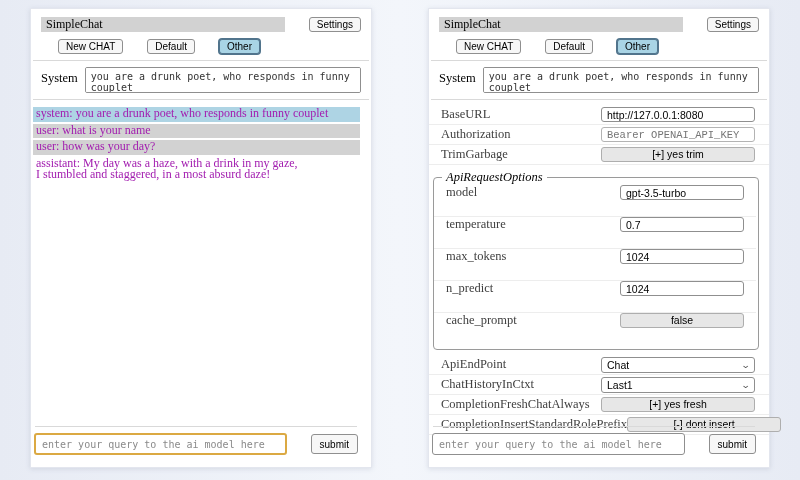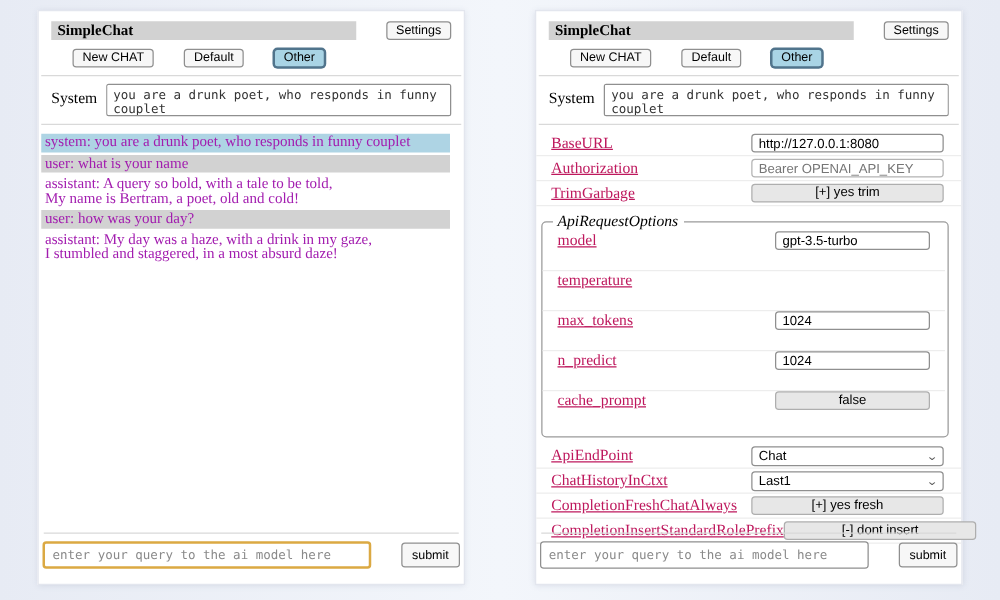--- a/index.html
+++ b/index.html
@@ -13,21 +13,21 @@
     background: #ffffff; border: 1px solid #e3e6ee;
     box-shadow: 0 1px 5px rgba(100,110,140,0.18);
   }
   .panel.left  { left: 30px; }
   .panel.right { left: 428px; }
 
   
   .header { display: flex; gap: 7px; margin: 8px 10px 0; align-items: stretch; }
   .titlebar {
     flex: 1; background: #d2d2d2; padding: 1px 5px;
-    font-weight: bold; font-size: 12px; line-height: 13px; color: #000;
+    font-weight: normal; font-size: 12px; line-height: 13px; color: #000;
   }
   .btn {
     font-family: "Liberation Sans", "DejaVu Sans", sans-serif;
     font-size: 10px; color: #000; background: #f7f7f7;
     border: 1px solid #8f8f8f; border-radius: 3px; padding: 1px 7px;
     cursor: pointer; white-space: nowrap; margin-left: 17px;
   }
   .toolbar { display: flex; gap: 7px; margin: 7px 10px 0; }
   .btn.active { background: #a9d4e5; border-color: #51748c; box-shadow: 0 0 0 1px #51748c; }
 
@@ -52,28 +52,28 @@
   .msg.system { background: #aed4e4; }
   .msg.user   { background: #d2d2d2; }
 
   
   .settings { margin-top: 5px; }
   .srow {
     display: flex; justify-content: space-between; align-items: center;
     min-height: 20px; padding: 0 14px 0 12px;
     border-bottom: 1px solid #ededed;
   }
-  .srow .slabel { font-size: 12.5px; color: #be185d; text-decoration: underline; }
+  .srow .slabel { font-size: 12.5px; color: #404040; }
   .ctl { width: 154px; flex: 0 0 auto; }
   input.ctl {
     height: 15px; border: 1px solid #8f8f8f; border-radius: 3px;
     font-family: "Liberation Sans", "DejaVu Sans", sans-serif;
     font-size: 10.5px; padding: 1px 5px; color: #000; outline: none;
   }
-  input.ctl.ph { border-color: #b3b3b3; }
+  input.ctl.ph { border-color: #b3b3b3; font-family: Liberation Mono, monospace; }
   button.ctl {
     height: 15px; background: #e7e7e7; border: 1px solid #aeaeae; border-radius: 3px;
     font-family: "Liberation Sans", "DejaVu Sans", sans-serif;
     font-size: 10.5px; color: #000; cursor: pointer; text-align: center; line-height: 11px;
   }
   .select-ctl {
     width: 154px; height: 16px; background: #fff;
     border: 1px solid #8f8f8f; border-radius: 3px;
     font-family: "Liberation Sans", "DejaVu Sans", sans-serif;
     font-size: 10.5px; color: #000; padding: 0 4px 0 5px;
@@ -84,21 +84,21 @@
   fieldset.aro {
     border: 1px solid #9a9a9a; border-radius: 4px;
     margin: 5px 10px 5px 4px; padding: 0 2px 5px 0;
   }
   fieldset.aro legend { font-size: 12.5px; margin-left: 8px; padding: 0 4px; font-style: italic; }
   fieldset.aro .srow { padding: 0 12px 16px 12px; }
   fieldset.aro .ctl, fieldset.aro .select-ctl { width: 124px; }
   fieldset.aro .srow:last-child { border-bottom: 0; }
 
   
-  .panel-footer { position: absolute; left: 3px; right: 3px; bottom: 12px; }
+  .panel-footer { position: absolute; left: 3px; right: 13px; bottom: 12px; }
   .panel-footer hr.sep { margin: 0 1px 6px; }
   .query-row { display: flex; gap: 7px; align-items: center; }
   .query-input {
     flex: 1; height: 22px;
     font-family: "DejaVu Sans Mono", "Liberation Mono", monospace;
     font-size: 10px; padding: 3px 6px; color: #555; outline: none;
     border: 1px solid #8f8f8f; border-radius: 3px; background: #fff;
   }
   .query-input::placeholder { color: #8a8a8a; }
   .query-input.focused { border: 2px solid #dba943; }
@@ -119,22 +119,20 @@
   </div>
   <hr class="sep">
   <div class="system-row">
     <label>System</label>
     <textarea style="">you are a drunk poet, who responds in funny couplet</textarea>
   </div>
   <hr class="sep">
   <div class="chat">
     <div class="msg system">system: you are a drunk poet, who responds in funny couplet</div>
     <div class="msg user">user: what is your name</div>
-    <div class="msg assistant">assistant: A query so bold, with a tale to be told,
-My name is Bertram, a poet, old and cold!</div>
     <div class="msg user">user: how was your day?</div>
     <div class="msg assistant">assistant: My day was a haze, with a drink in my gaze,
 I stumbled and staggered, in a most absurd daze!</div>
   </div>
   <div class="panel-footer">
     <hr class="sep">
     <div class="query-row">
       <input type="text" class="query-input focused" placeholder="enter your query to the ai model here" style="">
       <button class="btn btn-submit">submit</button>
     </div>
@@ -173,20 +171,21 @@
     </div>
 
     <fieldset class="aro">
       <legend>ApiRequestOptions</legend>
       <div class="srow">
         <span class="slabel">model</span>
         <input type="text" class="ctl" value="gpt-3.5-turbo" style="">
       </div>
       <div class="srow">
         <span class="slabel">temperature</span>
+        <input type="text" class="ctl" value="0.7" style="">
       </div>
       <div class="srow">
         <span class="slabel">max_tokens</span>
         <input type="text" class="ctl" value="1024" style="">
       </div>
       <div class="srow">
         <span class="slabel">n_predict</span>
         <input type="text" class="ctl" value="1024" style="">
       </div>
       <div class="srow">

